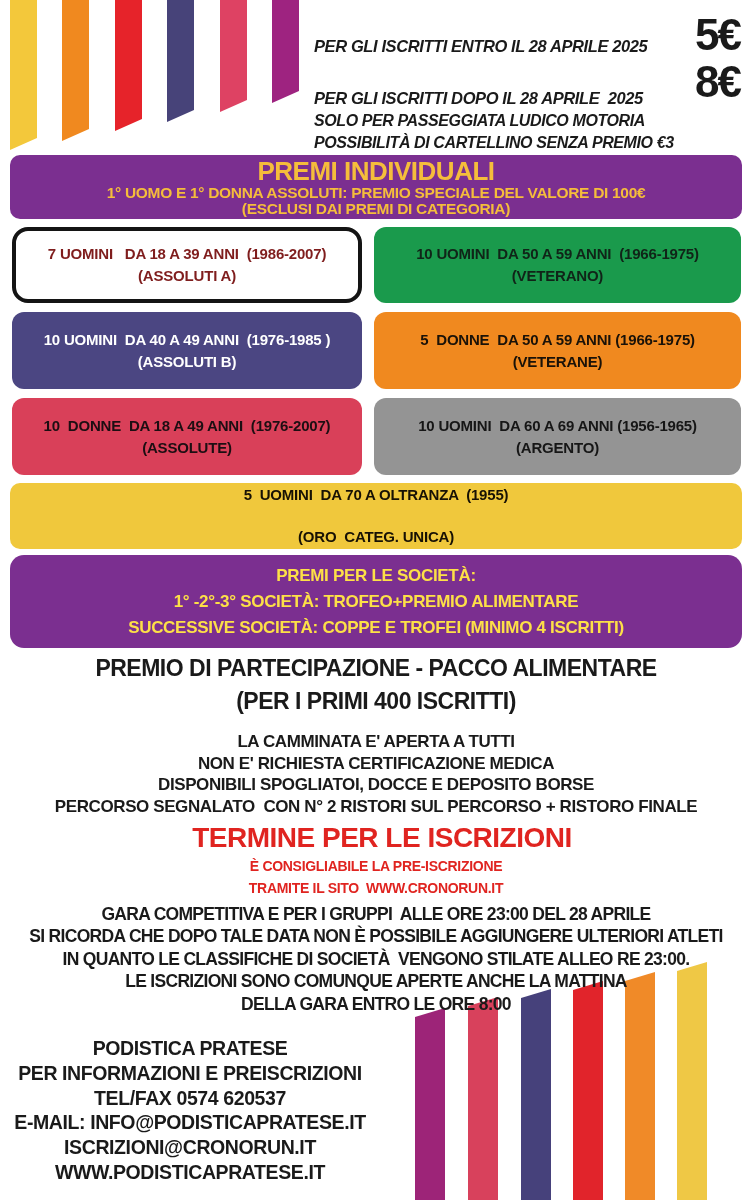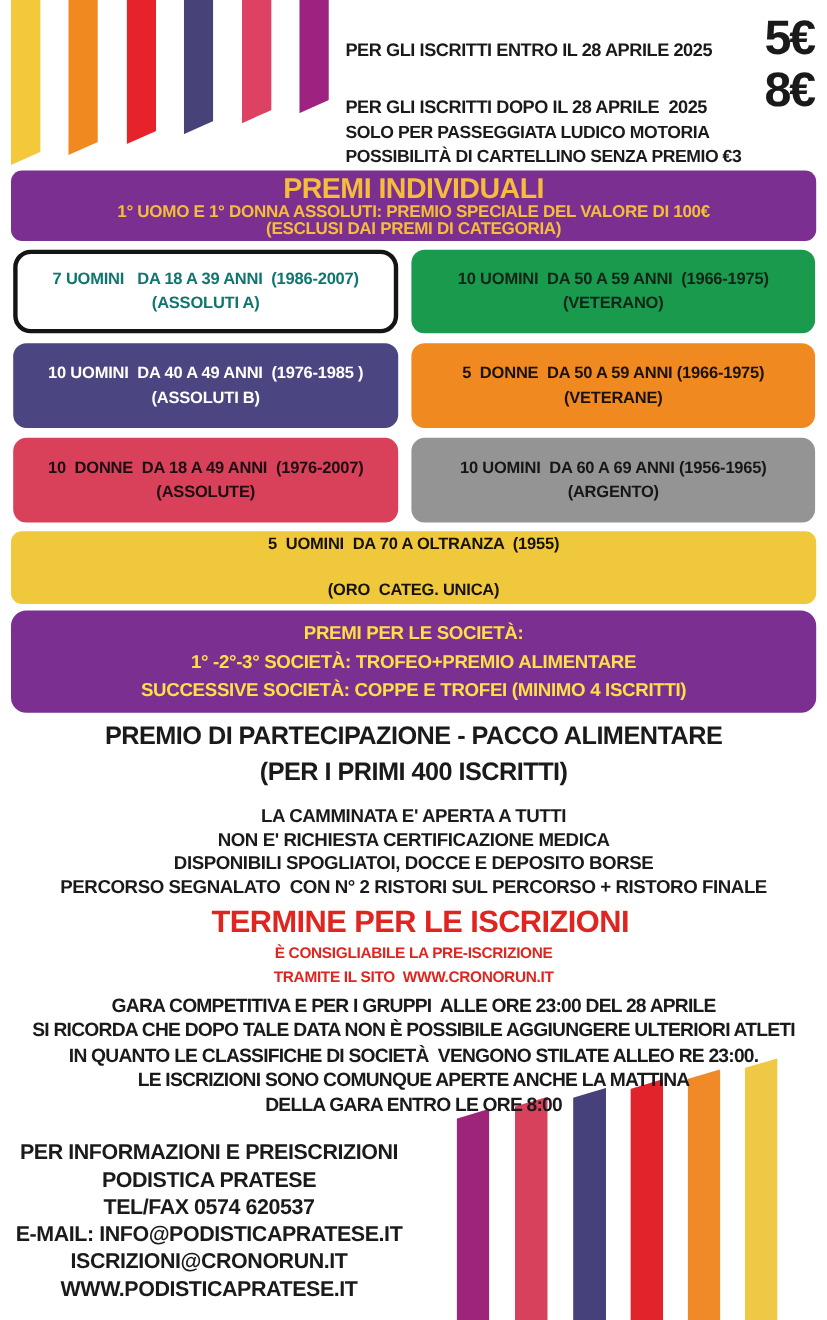--- a/index.html
+++ b/index.html
@@ -5,21 +5,21 @@
   html,body{margin:0;padding:0;}
   .page{
     position:relative;width:752px;height:1200px;background:#ffffff;overflow:hidden;
     font-family:"Liberation Sans","DejaVu Sans",sans-serif;font-weight:bold;color:#1a1a1a;
   }
   
   .stripe{position:absolute;}
   .ts{top:0;width:27px;clip-path:polygon(0 0,100% 0,100% calc(100% - 12px),0 100%);}
   .bs{bottom:0;width:30px;clip-path:polygon(0 9px,100% 0,100% 100%,0 100%);}
   
-  .p-line{position:absolute;left:314px;font-size:16.5px;letter-spacing:-0.4px;white-space:pre;}
+  .p-line{position:absolute;left:314px;font-size:16.5px;letter-spacing:-0.4px;white-space:pre;font-style:italic;}
   .l1{top:37px;}
   .l2{top:89px;}
   .l3{top:112px;font-size:16px;}
   .l4{top:134px;font-size:16px;}
   .price{position:absolute;right:12px;font-size:44px;line-height:1;letter-spacing:-2px;}
   .p5{top:13px;}
   .p8{top:60px;}
   
   .banner{position:absolute;left:10px;width:732px;display:flex;flex-direction:column;
     align-items:center;justify-content:center;text-align:center;}
@@ -85,21 +85,21 @@
     <div class="p-line l3">SOLO PER PASSEGGIATA LUDICO MOTORIA</div>
     <div class="p-line l4">POSSIBILITÀ DI CARTELLINO SENZA PREMIO €3</div>
   </div>
 
   <div class="banner banner1" style="background: rgb(123, 47, 144); color: rgb(245, 189, 59);">
     <div class="b-title">PREMI INDIVIDUALI</div>
     <div class="b-line">1° UOMO E 1° DONNA ASSOLUTI: PREMIO SPECIALE DEL VALORE DI 100€</div>
     <div class="b-line">(ESCLUSI DAI PREMI DI CATEGORIA)</div>
   </div>
 
-  <div class="cat cat0 catL rowA" style="background: rgb(255, 255, 255); color: #0f766e; border: 4px solid rgb(20, 20, 20);">
+  <div class="cat cat0 catL rowA" style="background: rgb(255, 255, 255); color: #7f1d1d; border: 4px solid rgb(20, 20, 20);">
     <div class="c-line">7 UOMINI   DA 18 A 39 ANNI  (1986-2007)</div>
     <div class="c-line">(ASSOLUTI A)</div>
   </div>
   <div class="cat cat1 catR rowA" style="background: rgb(26, 154, 76); color: rgb(16, 36, 24);">
     <div class="c-line">10 UOMINI  DA 50 A 59 ANNI  (1966-1975)</div>
     <div class="c-line">(VETERANO)</div>
   </div>
   <div class="cat cat2 catL rowB" style="background: rgb(75, 70, 130); color: rgb(255, 255, 255);">
     <div class="c-line">10 UOMINI  DA 40 A 49 ANNI  (1976-1985 )</div>
     <div class="c-line">(ASSOLUTI B)</div>
@@ -147,21 +147,21 @@
 
   <div class="center-sec gara">
     <div>GARA COMPETITIVA E PER I GRUPPI  ALLE ORE 23:00 DEL 28 APRILE</div>
     <div>SI RICORDA CHE DOPO TALE DATA NON È POSSIBILE AGGIUNGERE ULTERIORI ATLETI</div>
     <div>IN QUANTO LE CLASSIFICHE DI SOCIETÀ  VENGONO STILATE ALLEO RE 23:00.</div>
     <div>LE ISCRIZIONI SONO COMUNQUE APERTE ANCHE LA MATTINA</div>
     <div>DELLA GARA ENTRO LE ORE 8:00</div>
   </div>
 
   <div class="contact">
+    <div>PODISTICA PRATESE</div>
     <div>PER INFORMAZIONI E PREISCRIZIONI</div>
-    <div>PODISTICA PRATESE</div>
     <div>TEL/FAX 0574 620537</div>
     <div>E-MAIL: INFO@PODISTICAPRATESE.IT</div>
     <div>ISCRIZIONI@CRONORUN.IT</div>
     <div>WWW.PODISTICAPRATESE.IT</div>
   </div>
 
 </div>
 
 </body></html>

